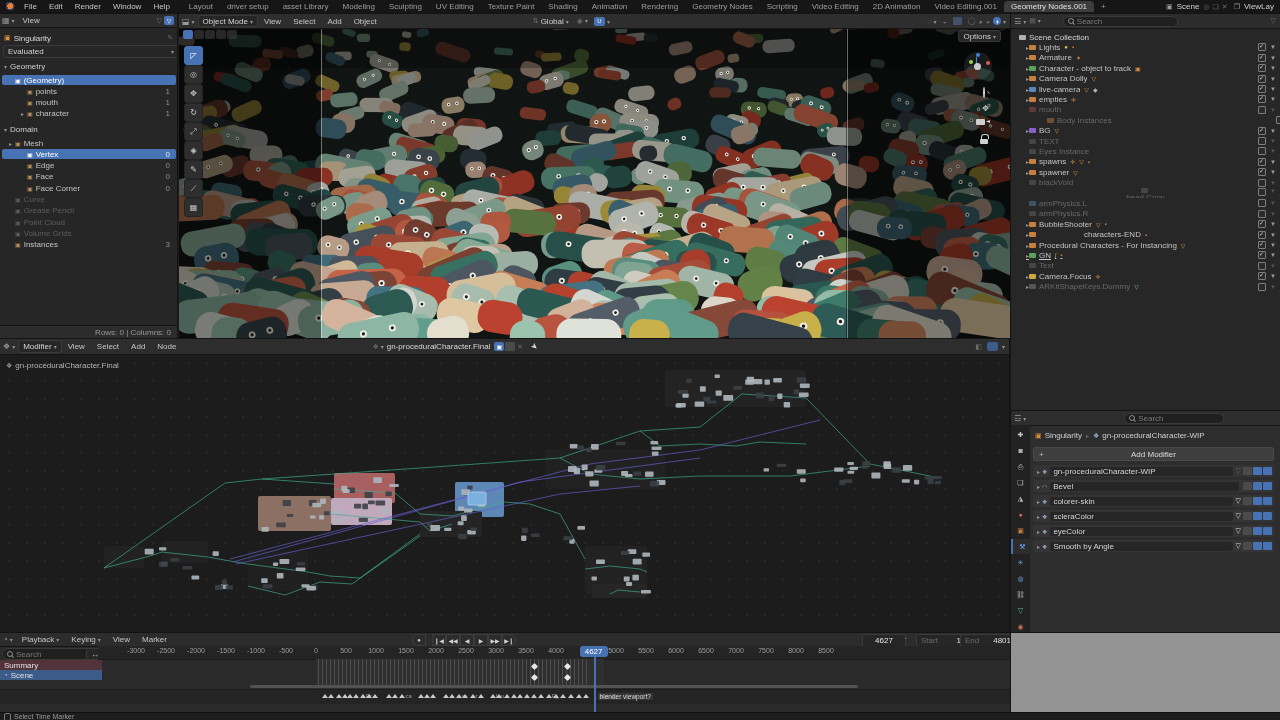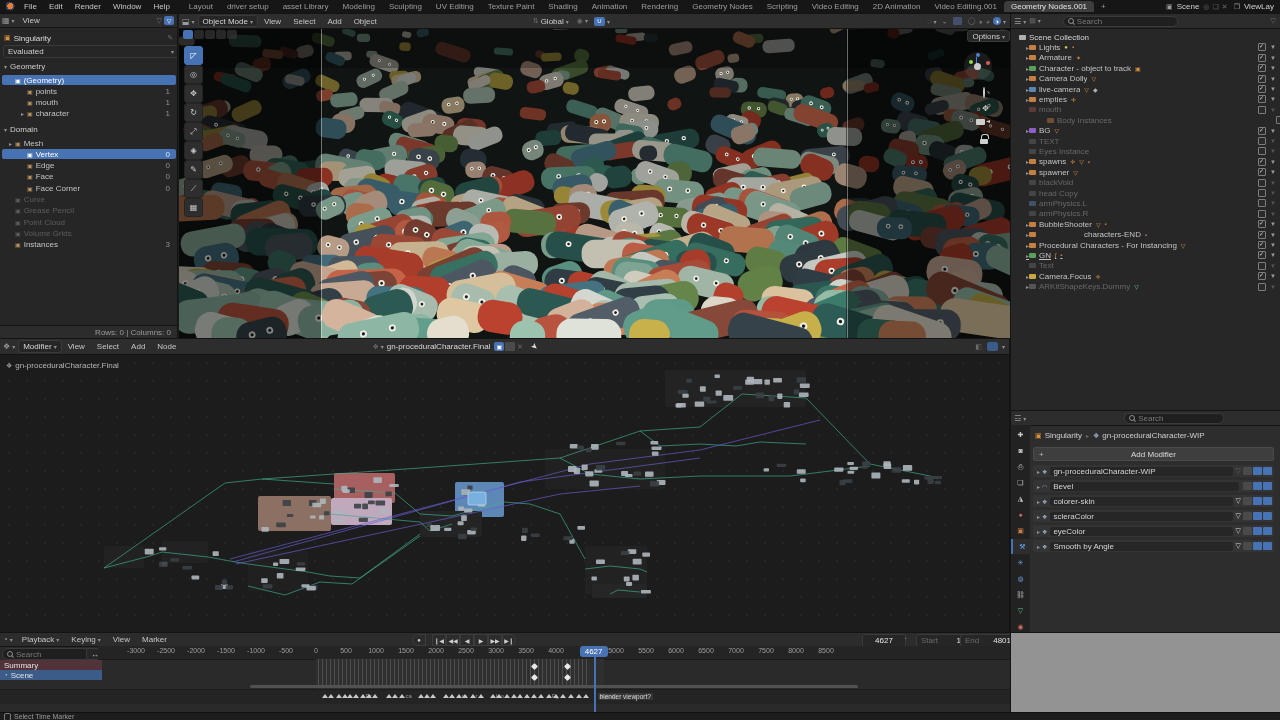--- a/index.html
+++ b/index.html
@@ -2584,21 +2584,21 @@
           <span style="color: rgb(201, 201, 201); font-size: 8px;">✎</span>
         </div>
         <div class="toolbtn" style="top: 165px;">
           <span style="color: rgb(201, 201, 201); font-size: 8px;">⟋</span>
         </div>
         <div class="toolbtn" style="top: 184px;">
           <span style="color: rgb(201, 201, 201); font-size: 8px;">▦</span>
         </div>
       </div>
 
-    <div class="chip abs" style="right:0;top:16px;z-index:6;height:10px;background:#2e2e2ecc;">
+    <div class="chip abs" style="right:9px;top:16px;z-index:6;height:10px;background:#2e2e2ecc;">
       <span style="color:#cfcfcf;">Options</span>
         <span class="caret">▾</span>
     </div>
 
     <div class="abs" style="right:18px;top:38px;width:28px;height:28px;border-radius:50%;background:rgba(255,255,255,.08);z-index:6;">
       <span class="abs" style="left:12px;top:1px;width:4px;height:4px;border-radius:50%;background:#4a80d8;"></span>
       <span class="abs" style="left:12px;top:5px;width:1px;height:8px;background:#4a80d8;"></span>
       <span class="abs" style="right:2px;top:9px;width:4px;height:4px;border-radius:50%;background:#d85a5a;"></span>
       <span class="abs" style="left:5px;top:8px;width:4px;height:4px;border-radius:50%;background:#8fd84a;"></span>
       <span class="abs" style="left:10px;top:11px;width:7px;height:7px;border-radius:50%;background:#e8e8e8;opacity:.85;"></span>
@@ -2944,21 +2944,21 @@
           <span class="checkbox on" style="position: absolute; right: 14px;"></span>
           <span class="funnel" style="position: absolute; right: 4px;">▼</span>
         </div>
         <div class="olrow" style="top: 163.6px;">
           <span class="caret" style="width: 16px; text-align: right; flex: 0 0 auto;"></span>
           <span class="box-icon" style="background: rgb(106, 106, 106); opacity: 0.45;"></span>
           <span style="overflow: hidden; text-overflow: ellipsis; color: rgb(104, 104, 104);">blackVoid</span>
           <span class="checkbox" style="position: absolute; right: 14px;"></span>
           <span class="funnel" style="position: absolute; right: 4px; color: rgb(85, 85, 85);">▼</span>
         </div>
-        <div class="olrow" style="top: 174px;">
+        <div class="olrow" style="top: 174px; flex-direction: column;">
           <span class="caret" style="width: 16px; text-align: right; flex: 0 0 auto;"></span>
           <span class="box-icon" style="background: rgb(106, 106, 106); opacity: 0.45;"></span>
           <span style="overflow: hidden; text-overflow: ellipsis; color: rgb(104, 104, 104);">head Copy</span>
           <span class="checkbox" style="position: absolute; right: 14px;"></span>
           <span class="funnel" style="position: absolute; right: 4px; color: rgb(85, 85, 85);">▼</span>
         </div>
         <div class="olrow" style="top: 184.4px;">
           <span class="caret" style="width: 16px; text-align: right; flex: 0 0 auto;"></span>
           <span class="box-icon" style="background: rgb(90, 135, 184); opacity: 0.45;"></span>
           <span style="overflow: hidden; text-overflow: ellipsis; color: rgb(104, 104, 104);">armPhysics.L</span>

